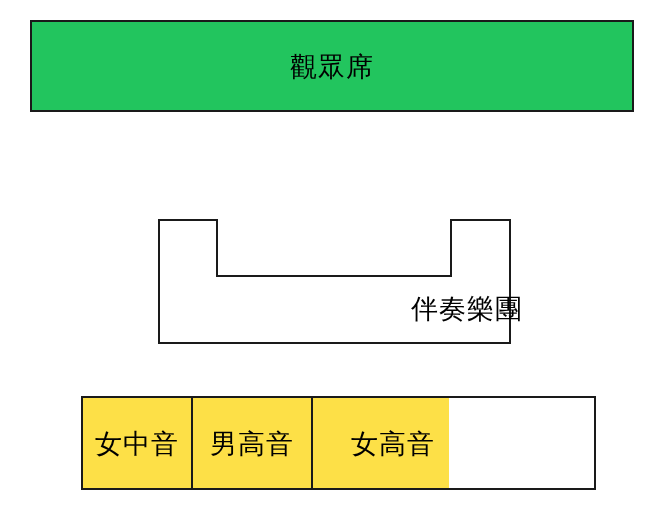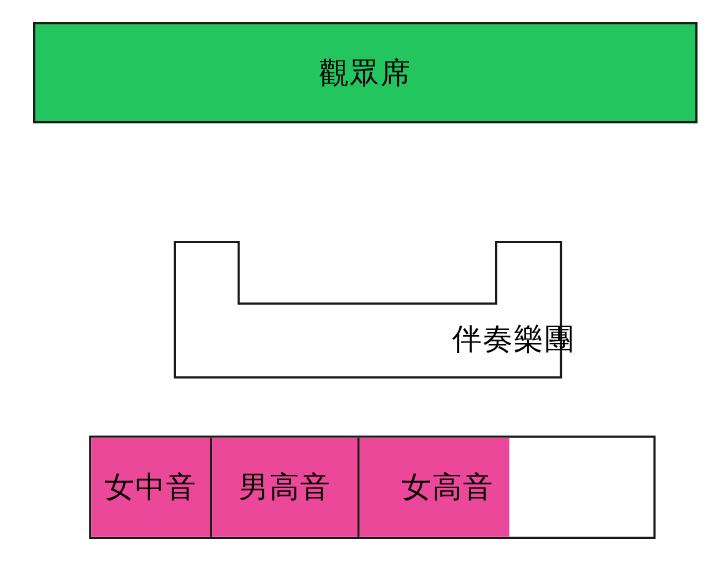--- a/index.html
+++ b/index.html
@@ -104,33 +104,33 @@
     border: 2px solid #1a1a1a;
     background: #ffffff;
     display: flex;
   }
   .voice-cell {
     box-sizing: border-box;
     display: flex;
     align-items: center;
     justify-content: center;
     border-right: 2px solid #1a1a1a;
-    background: #ec4899;
+    background: #fde047;
   }
   .voice-cell:last-child {
     border-right: none;
   }
   .voice-cell .voice-label {
     font-size: 27px;
     line-height: 1;
     letter-spacing: 1px;
   }
   
   .voice-cell.c0 { width: 110px; }
-  .voice-cell.c1 { width: 134px; }
+  .voice-cell.c1 { width: 120px; }
   .voice-cell.c2 { width: 131px; }
   .voice-cell.c3 { width: 136px; padding-left: 24px; }
 </style>
 </head>
 <body>
 
 <div id="stage">
 
   <div class="box" id="audience-box">
     <span id="audience-label">觀眾席</span>

